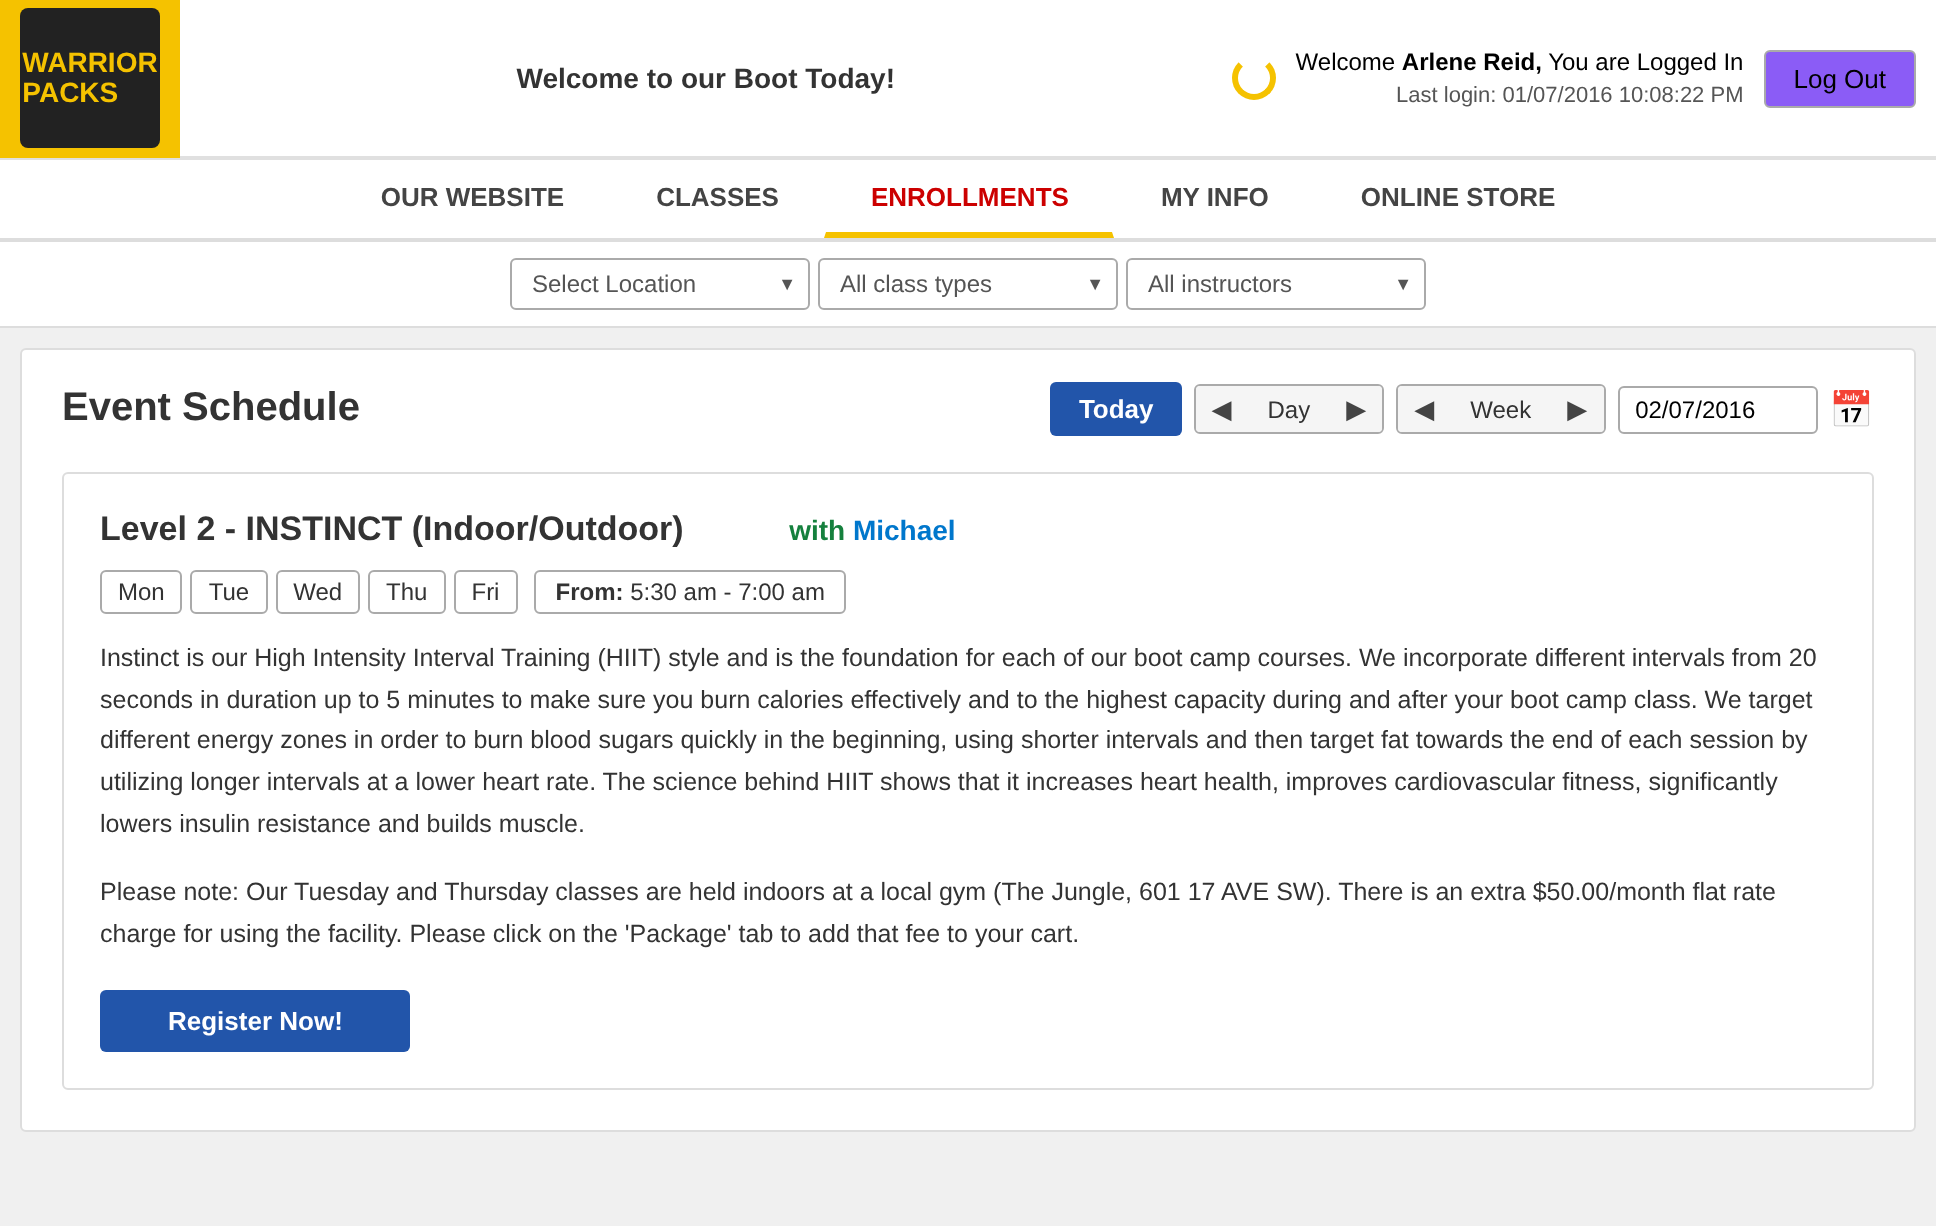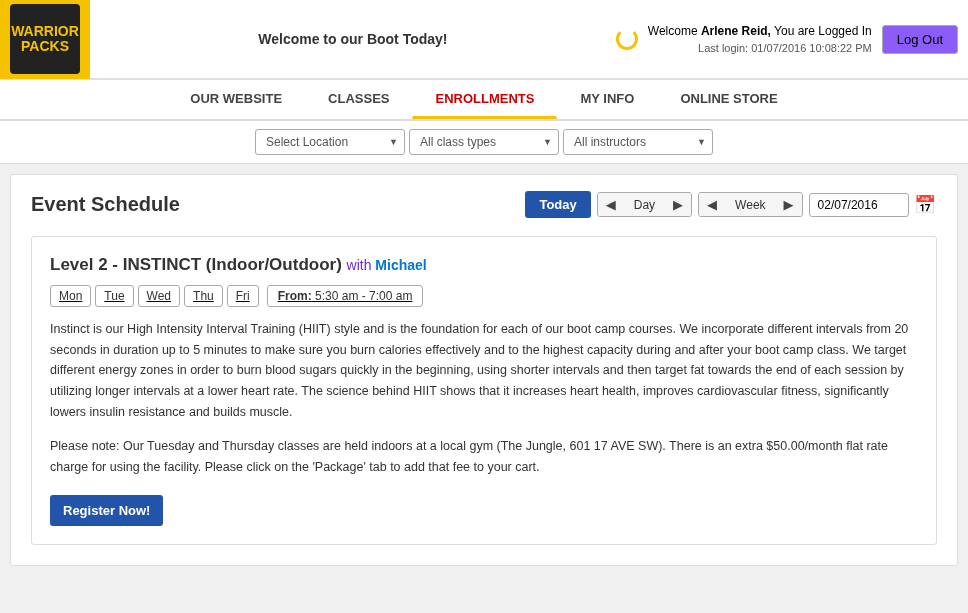--- a/index.html
+++ b/index.html
@@ -2,21 +2,21 @@
 <html><head>
   <meta charset="utf-8">
   <style>
     * { box-sizing: border-box; margin: 0; padding: 0; }
     body { font-family: Arial, sans-serif; font-size: 13px; background: #f0f0f0; width: 968px; }
 
     
     .header { display: flex; align-items: center; background: #fff; border-bottom: 2px solid #e0e0e0; height: 80px; }
     .logo-area { width: 90px; height: 80px; background: #f5c200; display: flex; align-items: center; justify-content: center; flex-shrink: 0; }
     .logo-inner { width: 70px; height: 70px; background: #222; border-radius: 4px; display: flex; align-items: center; justify-content: center; flex-direction: column; }
-    .logo-text { color: #f5c200; font-weight: 900; font-size: 14px; line-height: 1.1; text-align: center; }
+    .logo-text { color: #f5c200; font-weight: 900; font-size: 14px; line-height: 1.1; }
     .header-center { flex: 1; text-align: center; }
     .welcome-banner { color: #333; font-weight: bold; font-size: 14px; }
     .header-right { display: flex; align-items: center; padding-right: 10px; gap: 10px; }
     .user-info { text-align: right; font-size: 12px; line-height: 1.5; }
     .last-login { color: #555; font-size: 11px; }
     .logout-btn { background: #8b5cf6; border: 1px solid #aaa; padding: 6px 14px; font-size: 13px; cursor: pointer; border-radius: 3px; }
     .spinner { width: 22px; height: 22px; border: 3px solid #f5c200; border-top-color: transparent; border-radius: 50%; animation: spin 1s linear infinite; }
     @keyframes spin { to { transform: rotate(360deg); } }
 
     
@@ -41,29 +41,29 @@
     .today-btn { background: #2255aa; color: #fff; border: none; padding: 6px 14px; font-size: 13px; font-weight: bold; border-radius: 3px; cursor: pointer; }
     .nav-group { display: flex; align-items: center; border: 1px solid #aaa; border-radius: 3px; overflow: hidden; background: #f5f5f5; }
     .nav-group button { background: #f5f5f5; border: none; padding: 4px 8px; cursor: pointer; font-size: 13px; color: #444; }
     .nav-group span { padding: 4px 10px; font-size: 12px; color: #333; }
     .date-input { border: 1px solid #aaa; padding: 4px 8px; font-size: 12px; border-radius: 3px; width: 100px; }
     .cal-icon { font-size: 18px; cursor: pointer; color: #c00; }
 
     
     .event-block { border: 1px solid #ddd; border-radius: 3px; padding: 18px; margin-top: 10px; }
     .event-title { font-size: 17px; font-weight: bold; color: #333; margin-bottom: 10px; }
-    .event-title span.with-text { font-weight: normal; font-size: 14px; color: #6d28d9; }
+    .event-title span.with-text { font-weight: bold; font-size: 14px; color: #15803d; margin-left: 48px; }
     .event-title a.instructor { color: #0077cc; text-decoration: none; font-size: 14px; }
-    .day-badges { display: flex; gap: 4px; margin-bottom: 12px; align-items: flex-start; text-decoration: underline; }
+    .day-badges { display: flex; gap: 4px; margin-bottom: 12px; align-items: flex-start; }
     .day-badge { border: 1px solid #aaa; border-radius: 3px; padding: 3px 8px; font-size: 12px; color: #333; background: #fff; }
     .date-range { border: 1px solid #aaa; border-radius: 3px; padding: 3px 10px; font-size: 12px; color: #333; background: #fff; margin-left: 8px; }
     .time-range { border: 1px solid #aaa; border-radius: 3px; padding: 3px 10px; font-size: 12px; color: #333; background: #fff; margin-left: 4px; }
     .event-description { font-size: 12.5px; line-height: 1.65; color: #333; margin-bottom: 14px; }
     .event-note { font-size: 12.5px; line-height: 1.65; color: #333; margin-bottom: 18px; }
-    .register-btn { background: #2255aa; color: #fff; border: none; padding: 8px 13px; font-size: 13px; font-weight: bold; border-radius: 3px; cursor: pointer; }
+    .register-btn { background: #2255aa; color: #fff; border: none; padding: 8px 34px; font-size: 13px; font-weight: bold; border-radius: 3px; cursor: pointer; }
   </style>
 </head>
 <body>
 
 <div class="header">
   <div class="logo-area">
     <div class="logo-inner">
       <div class="logo-text">WARRIOR<br>PACKS</div>
     </div>
   </div>

